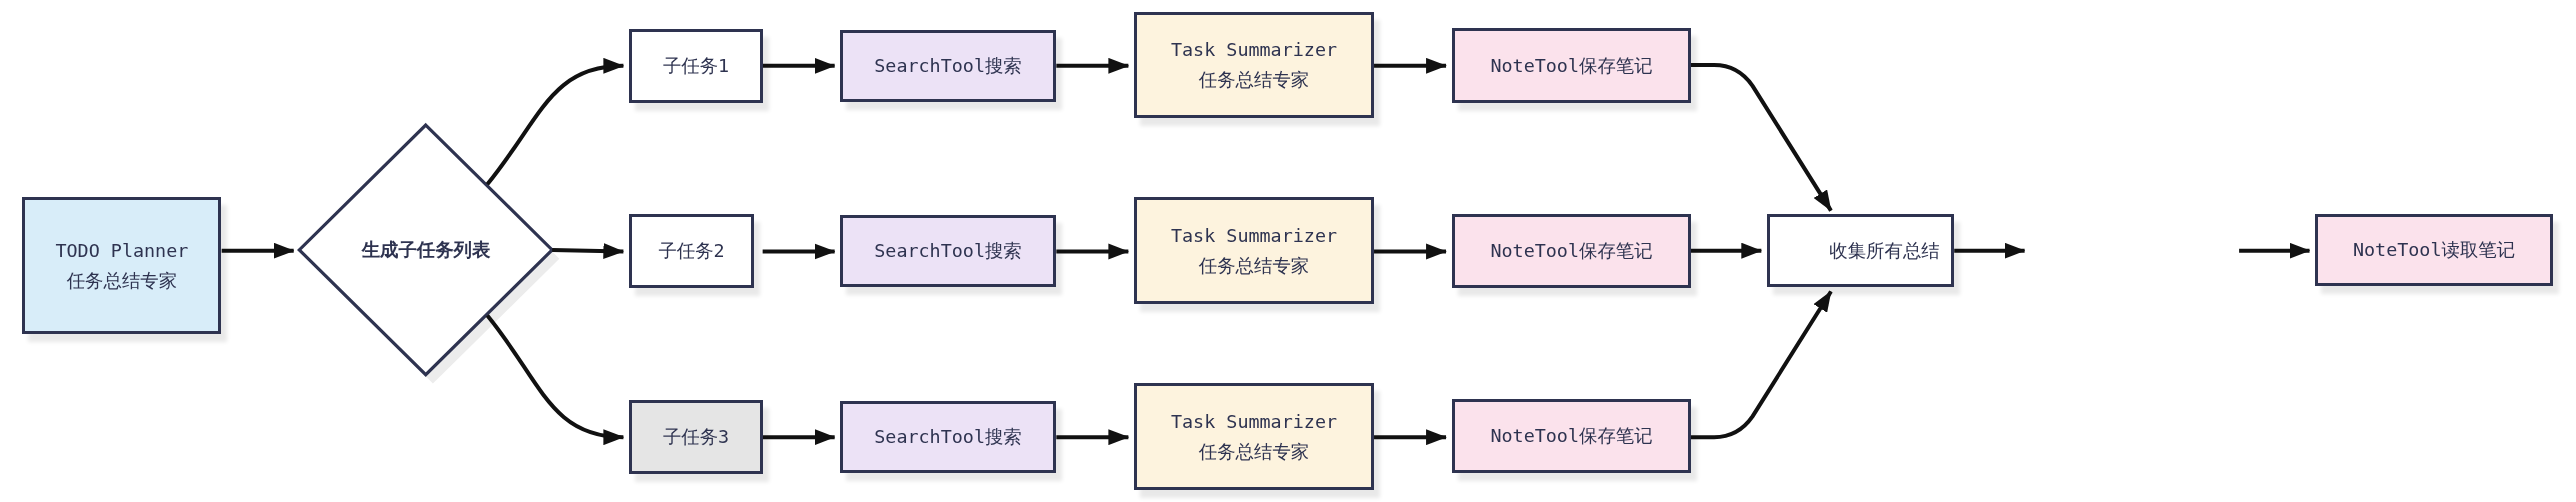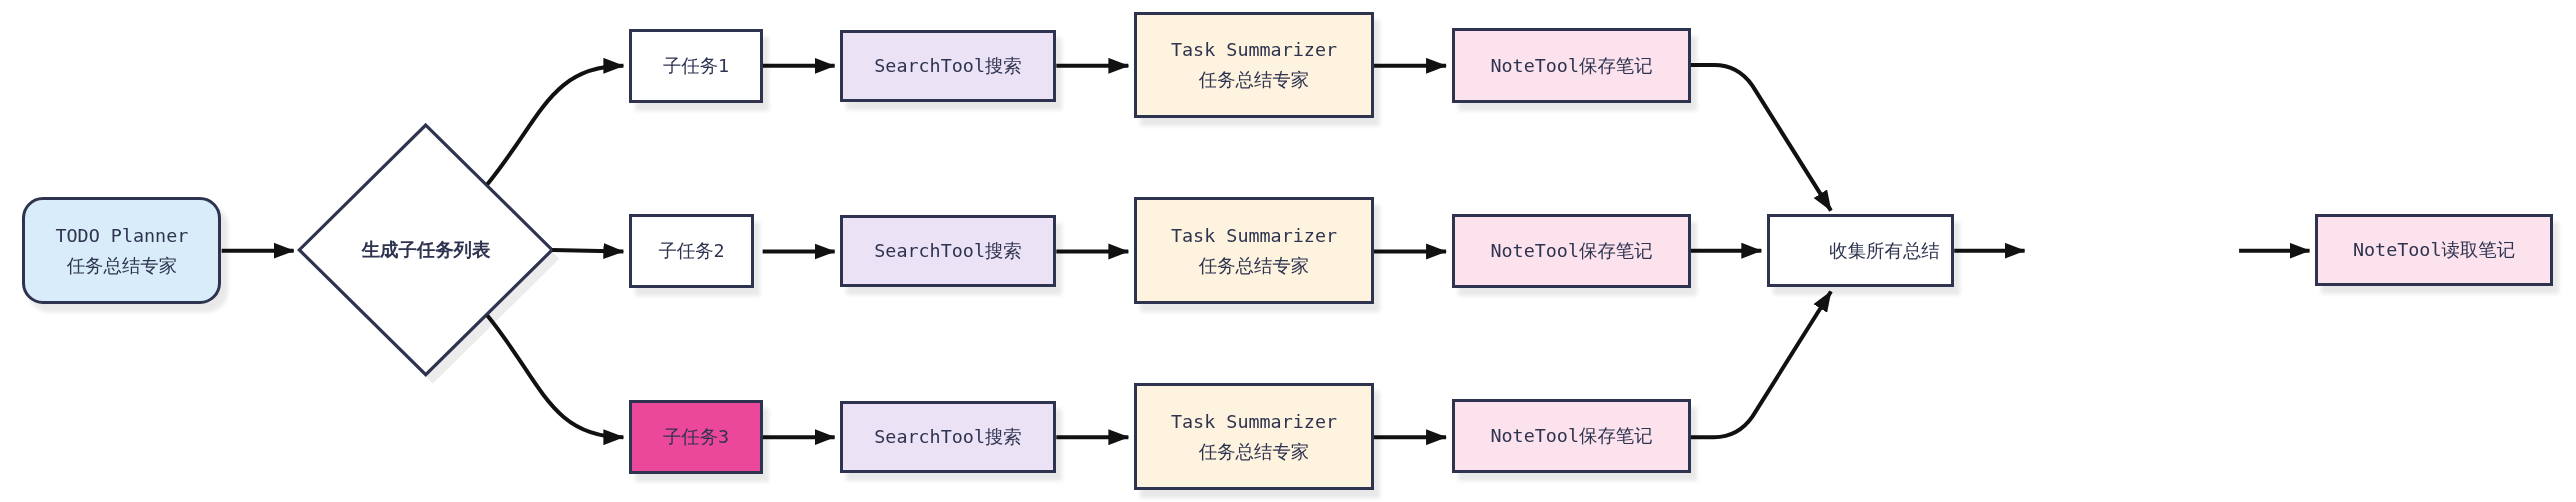--- a/index.html
+++ b/index.html
@@ -73,34 +73,34 @@
       <path d="M1320,546 L1410,546" fill="none" stroke="#111111" stroke-width="5" stroke-linejoin="round" marker-end="url(#arrow)"></path>
       <path d="M1717,82 L1807,82" fill="none" stroke="#111111" stroke-width="5" stroke-linejoin="round" marker-end="url(#arrow)"></path>
       <path d="M1717,314 L1807,314" fill="none" stroke="#111111" stroke-width="5" stroke-linejoin="round" marker-end="url(#arrow)"></path>
       <path d="M1717,546 L1807,546" fill="none" stroke="#111111" stroke-width="5" stroke-linejoin="round" marker-end="url(#arrow)"></path>
       <path d="M2113,81 L2142,81 Q2172,81 2190,107 L2288,263" fill="none" stroke="#111111" stroke-width="5" stroke-linejoin="round" marker-end="url(#arrow)"></path>
       <path d="M2113,313 L2201,313" fill="none" stroke="#111111" stroke-width="5" stroke-linejoin="round" marker-end="url(#arrow)"></path>
       <path d="M2112,546 L2142,546 Q2172,546 2190,520 L2288,364" fill="none" stroke="#111111" stroke-width="5" stroke-linejoin="round" marker-end="url(#arrow)"></path>
       <path d="M2442,313 L2530,313" fill="none" stroke="#111111" stroke-width="5" stroke-linejoin="round" marker-end="url(#arrow)"></path>
       <path d="M2798,313 L2886,313" fill="none" stroke="#111111" stroke-width="5" stroke-linejoin="round" marker-end="url(#arrow)"></path>
     </svg>
-<div class="node" style="left: 22.4px; top: 197px; width: 199px; height: 107px; background: rgb(216, 237, 249); border-color: rgb(46, 51, 80); color: rgb(46, 51, 80); border-radius: 21px;">
+<div class="node" style="left: 22.4px; top: 197px; width: 199px; height: 137px; background: rgb(216, 237, 249); border-color: rgb(46, 51, 80); color: rgb(46, 51, 80);">
       <span class="node-line">TODO Planner</span>
       <span class="node-line">任务总结专家</span>
     </div>
     <div class="diamond-label" style="left: 426px; top: 250px; color: rgb(46, 51, 80); font-weight: bold;">
       <span class="node-line">生成子任务列表</span>
     </div>
     <div class="node" style="left: 629px; top: 29px; width: 134px; height: 74px; background: rgb(255, 255, 255); border-color: rgb(46, 51, 80); color: rgb(46, 51, 80);">
       <span class="node-line">子任务1</span>
     </div>
     <div class="node" style="left: 629px; top: 214px; width: 125px; height: 74px; background: rgb(255, 255, 255); border-color: rgb(46, 51, 80); color: rgb(46, 51, 80);">
       <span class="node-line">子任务2</span>
     </div>
-    <div class="node" style="left: 629px; top: 400px; width: 134px; height: 74px; background: #ec4899; border-color: rgb(46, 51, 80); color: rgb(46, 51, 80);">
+    <div class="node" style="left: 629px; top: 400px; width: 134px; height: 74px; background: #e5e5e5; border-color: rgb(46, 51, 80); color: rgb(46, 51, 80);">
       <span class="node-line">子任务3</span>
     </div>
     <div class="node" style="left: 840px; top: 30px; width: 216px; height: 72px; background: rgb(236, 226, 246); border-color: rgb(46, 51, 80); color: rgb(46, 51, 80);">
       <span class="node-line">SearchTool搜索</span>
     </div>
     <div class="node" style="left: 840px; top: 215px; width: 216px; height: 72px; background: rgb(236, 226, 246); border-color: rgb(46, 51, 80); color: rgb(46, 51, 80);">
       <span class="node-line">SearchTool搜索</span>
     </div>
     <div class="node" style="left: 840px; top: 401px; width: 216px; height: 72px; background: rgb(236, 226, 246); border-color: rgb(46, 51, 80); color: rgb(46, 51, 80);">
       <span class="node-line">SearchTool搜索</span>

